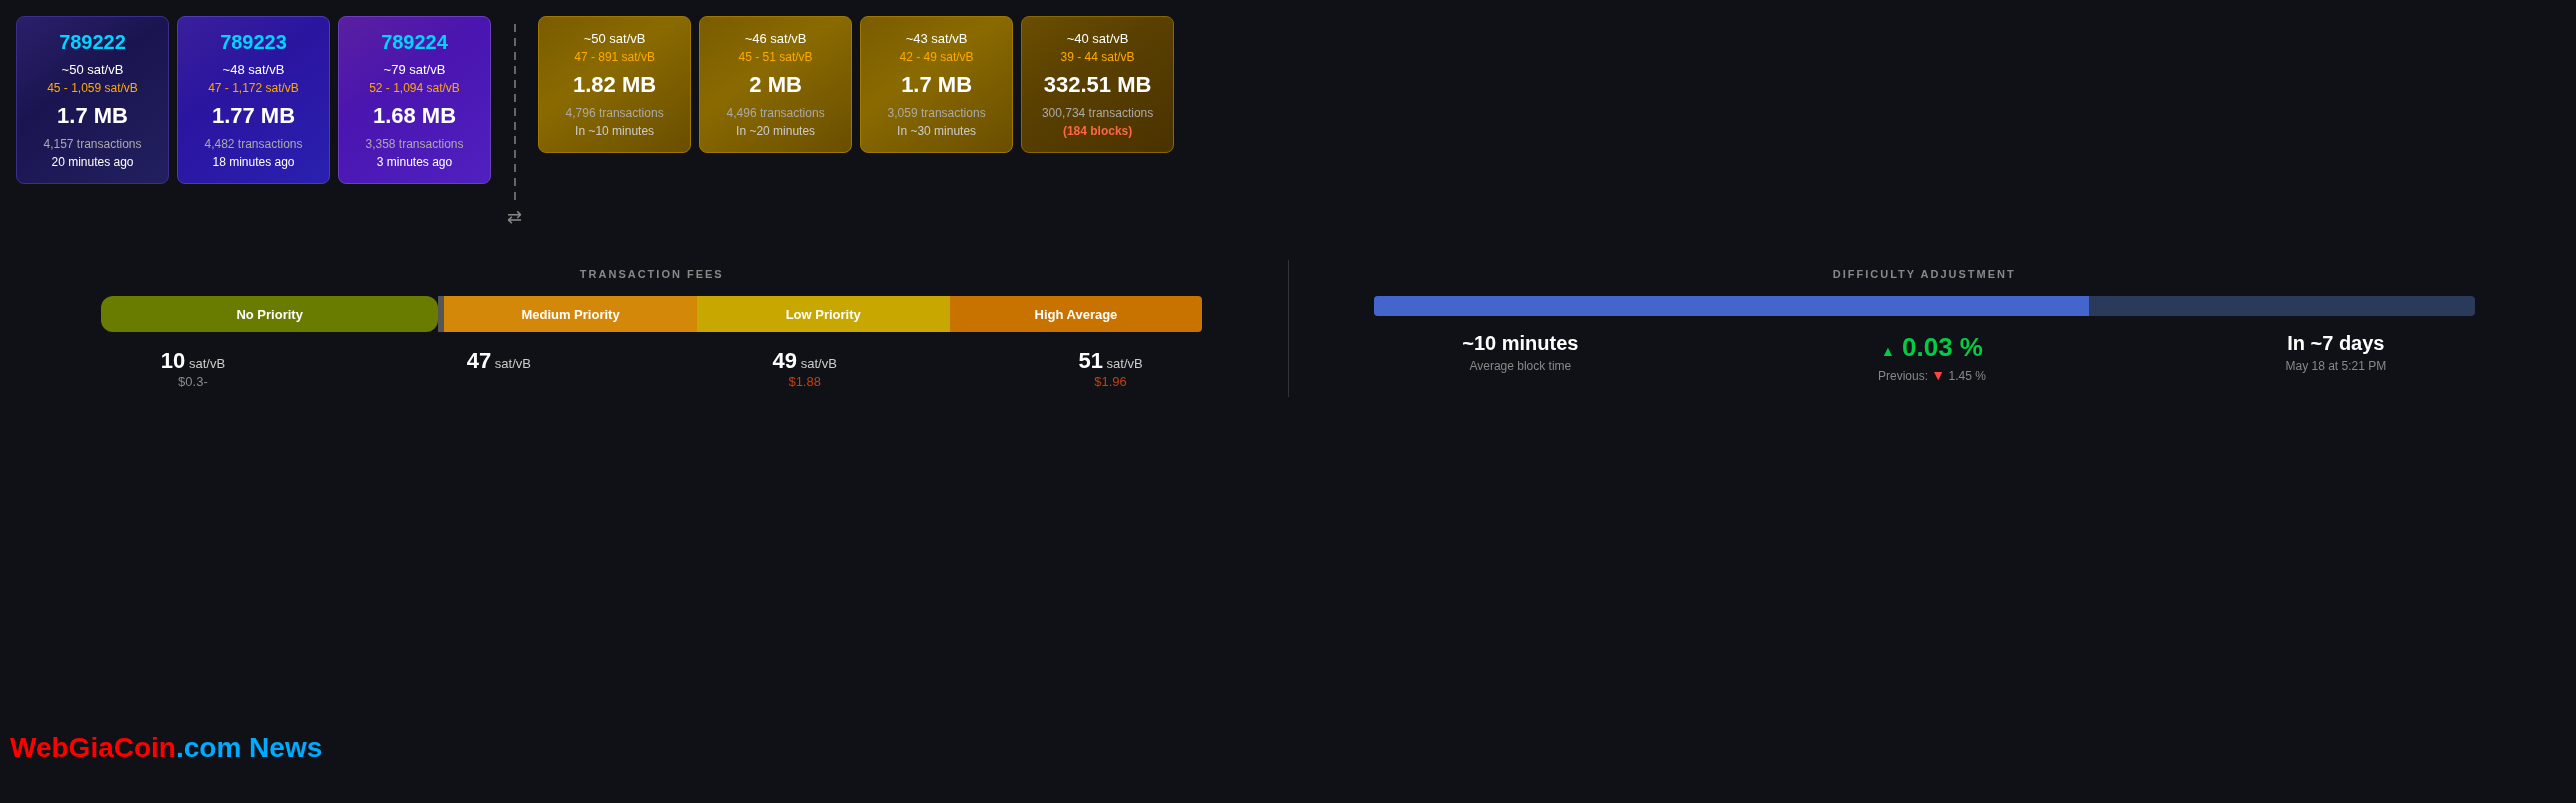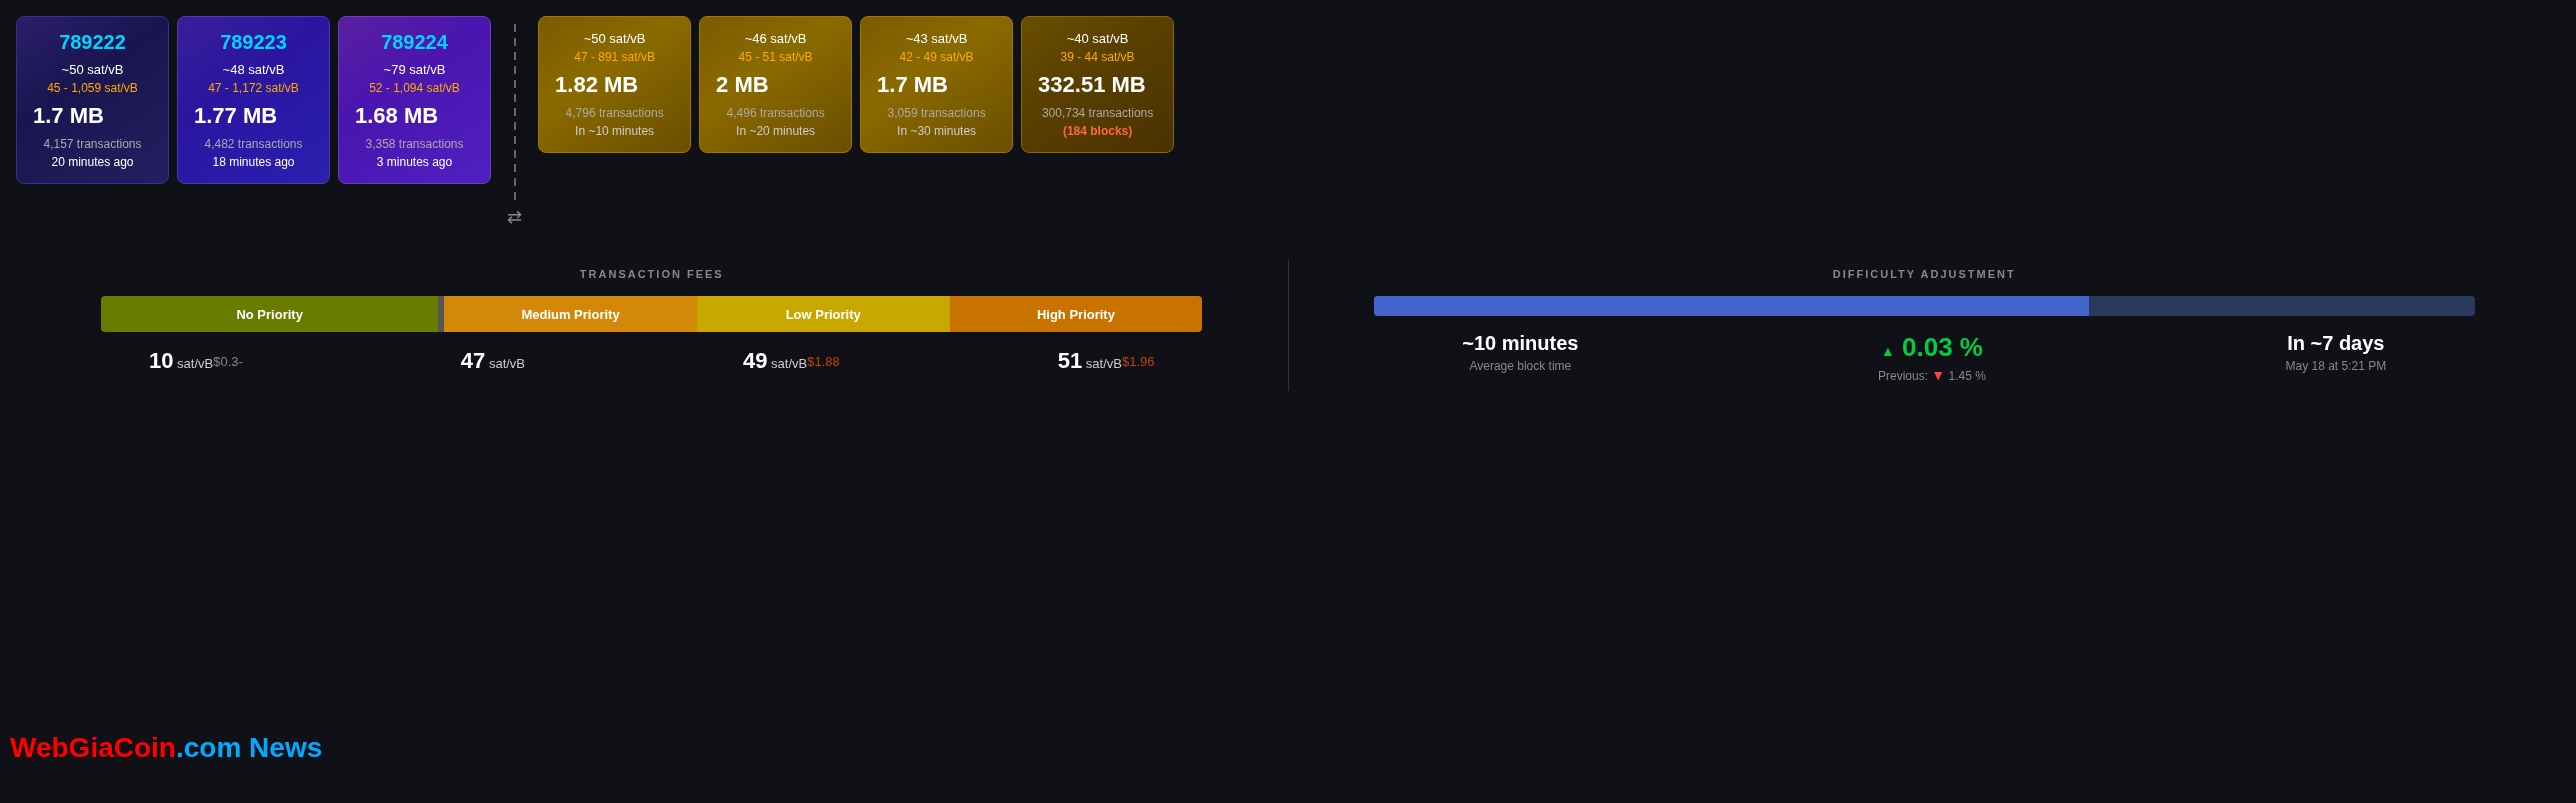--- a/index.html
+++ b/index.html
@@ -69,20 +69,21 @@
     }
     .sat-range {
       color: #ffaa00;
       font-size: 12px;
       text-align: center;
     }
     .block-size {
       color: #ffffff;
       font-size: 22px;
       font-weight: 800;
+      text-align: center;
       margin: 4px 0;
     }
     .block-txs {
       color: #aaa;
       font-size: 12px;
       text-align: center;
     }
     .block-time {
       color: #fff;
       font-size: 12px;
@@ -130,20 +131,21 @@
       display: flex;
       align-items: center;
       justify-content: center;
       font-size: 13px;
       font-weight: 600;
       color: #fff;
     }
     .fee-bar-nopriority {
       background: #6a7c00;
       flex: 2;
+      border-radius: 12px;
     }
     .fee-bar-divider {
       background: #555;
       width: 6px;
       flex: 0 0 6px;
     }
     .fee-bar-low {
       background: #c8a800;
       flex: 1.5;
     }
@@ -156,21 +158,21 @@
       flex: 1.5;
     }
     
     .fee-values-row {
       display: flex;
       justify-content: space-around;
       margin-top: 8px;
     }
     .fee-value-col {
       display: flex;
-      flex-direction: row;
+      flex-direction: column;
       align-items: center;
       gap: 0;
     }
     .fee-sat {
       font-size: 13px;
       color: #ccc;
     }
     .fee-sat .big {
       font-size: 22px;
       font-weight: 700;
@@ -348,21 +350,21 @@
           <span>No Priority</span>
         </div>
         <div class="fee-bar-divider"></div>
         <div class="fee-bar-segment fee-bar-medium">
           <span>Medium Priority</span>
         </div>
         <div class="fee-bar-segment fee-bar-low">
           <span>Low Priority</span>
         </div>
         <div class="fee-bar-segment fee-bar-high">
-          <span>High Priority</span>
+          <span>High Average</span>
         </div>
       </div>
 
       <div class="fee-values-row">
         <div class="fee-value-col">
           <div class="fee-sat">
             <span class="big">10</span>
             <span>sat/vB</span>
           </div>
           <div class="fee-usd gray">$0.3-</div>

